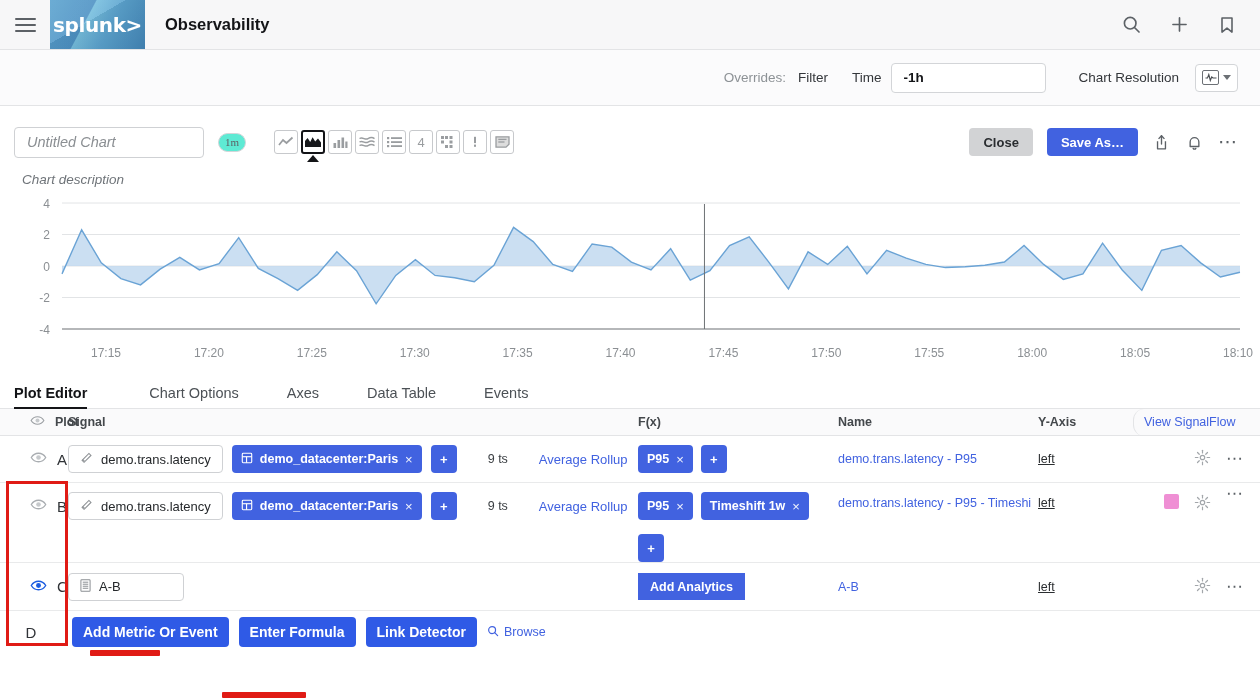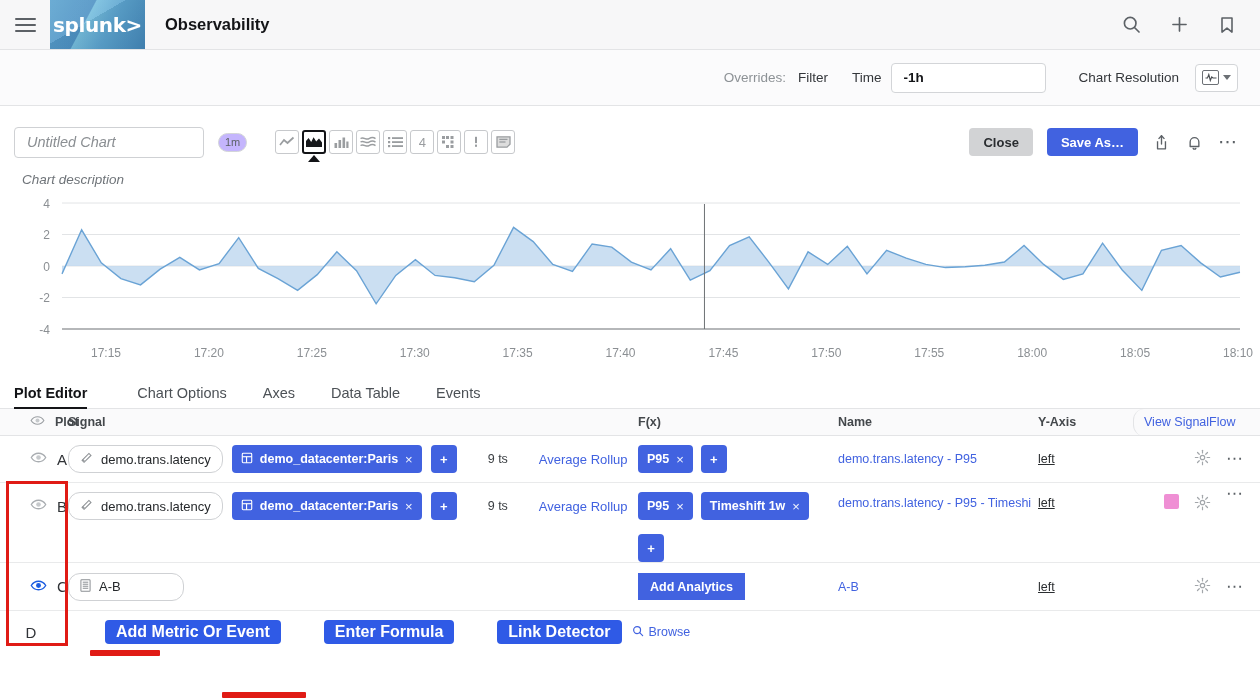--- a/index.html
+++ b/index.html
@@ -81,21 +81,21 @@
     gap: 14px; height: 54px;
   }
   .chart-name {
     width: 190px; height: 31px; border: 1px solid #cfd1d4; border-radius: 4px;
     display: flex; align-items: center; padding: 0 12px;
     color: #8b8f93; font-style: italic; font-size: 14.5px; background:#fff;
   }
   .res-pill {
     border: 1px solid #d3d5d8; border-radius: 10px; height: 19px; min-width: 28px;
     display: flex; align-items: center; justify-content: center;
-    font-size: 11px; color: #5c6166; padding: 0 6px; background:#c4b5fd;
+    font-size: 11px; color: #5c6166; padding: 0 6px; background:#5eead4;font-family:Liberation Serif, serif;
   }
   .viz-icons { display: flex; gap: 3px; margin-left: 14px; position: relative; }
   .viz-btn {
     width: 24px; height: 24px; border: 1.6px solid #c7c9cc; border-radius: 3px;
     display: flex; align-items: center; justify-content: center; cursor: pointer;
     background: #fff; position: relative;
   }
   .viz-btn.active { border-color: #131417; border-width: 2px; }
   .viz-btn.active::after {
     content: ""; position: absolute; left: 50%; transform: translateX(-50%);
@@ -116,21 +116,21 @@
     padding-left: 22px; font-size: 13.5px; color: #6f7479;
     font-style: italic; margin-top: 12px;
   }
 
   
   .chart-wrap { position: relative; width: 1260px; height: 180px; margin-top: 8px; }
   .chart-svg { display: block; }
 
   
   .tabs {
-    display: flex; align-items: flex-end; gap: 0;
+    display: flex; align-items: flex-end; gap: 12px;
     border-bottom: 1px solid #e3e4e6; height: 34px; padding-left: 14px;
   }
   .tab {
     font-size: 14.5px; color: #4c5156; padding: 0 18px 8px 18px;
     cursor: pointer; position: relative; line-height: 1;
   }
   .tab:first-child { padding-left: 0; margin-right: 14px;}
   .tab.active { color: #131417; font-weight: bold; }
   .tab.active::after {
     content: ""; position: absolute; left: 0; right: 18px; bottom: -1px;
@@ -156,21 +156,21 @@
   .prow {
     display: flex; align-items: flex-start;
     border-bottom: 1px solid #e9eaeb; min-height: 46px;
     position: relative; background: #fff;
   }
   .prow .cell { display: flex; align-items: center; min-height: 46px; }
   .eye { width: 17px; height: 17px; flex: none; }
   .plot-letter { font-size: 15px; color: #303337; }
 
   .sig-field {
-    height: 28px; border: 1px solid #cfd1d4; border-radius: 12px; background: #fff;
+    height: 28px; border: 1px solid #cfd1d4; border-radius: 4px; background: #fff;
     display: inline-flex; align-items: center; gap: 8px; padding: 0 11px;
     font-size: 13px; color: #25282b;
   }
   .chip {
     height: 28px; background: #4162e0; border-radius: 4px; color: #fff;
     display: inline-flex; align-items: center; gap: 7px; padding: 0 9px;
     font-size: 12.5px; font-weight: bold; cursor: pointer;
   }
   .chip .x { font-weight: normal; font-size: 13px; opacity: .93; }
   .chip-plus {
@@ -189,23 +189,23 @@
   .btn-analytics {
     height: 27px; background: #4162e0; border-radius: 0; color: #fff;
     display: inline-flex; align-items: center; padding: 0 12px;
     font-size: 12.5px; font-weight: bold; cursor: pointer;
   }
   .row-actions { display: flex; align-items: center; gap: 15px; margin-left: auto; padding-right: 16px; min-height:46px;}
 
   
   .addrow { display: flex; align-items: center; min-height: 42px; padding-left: 14px; gap: 10px; }
   .btn-blue {
-    height: 24px; background: #2f5ae6; border-radius: 4px; color: #fff;
+    height: 30px; background: #2f5ae6; border-radius: 4px; color: #fff;
     display: inline-flex; align-items: center; padding: 0 11px;
-    font-size: 16px; font-weight: bold; cursor: pointer; margin-left: 33px;
+    font-size: 14px; font-weight: bold; cursor: pointer;
   }
   .browse { color: #4162e0; font-size: 12.5px; display: inline-flex; align-items: center; gap: 5px; cursor: pointer;}
 
   
   .ann-box {
     position: absolute; border: 3px solid #e01b15; pointer-events: none; z-index: 40;
   }
   .ann-line {
     position: absolute; height: 6px; background: #e01b15; border-radius: 1px;
     pointer-events: none; z-index: 40;

